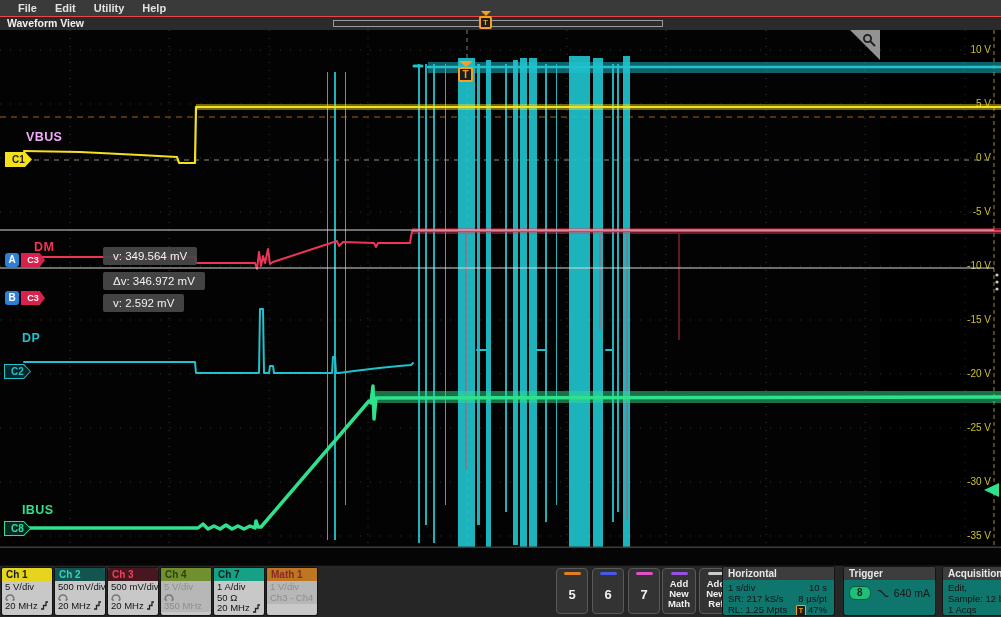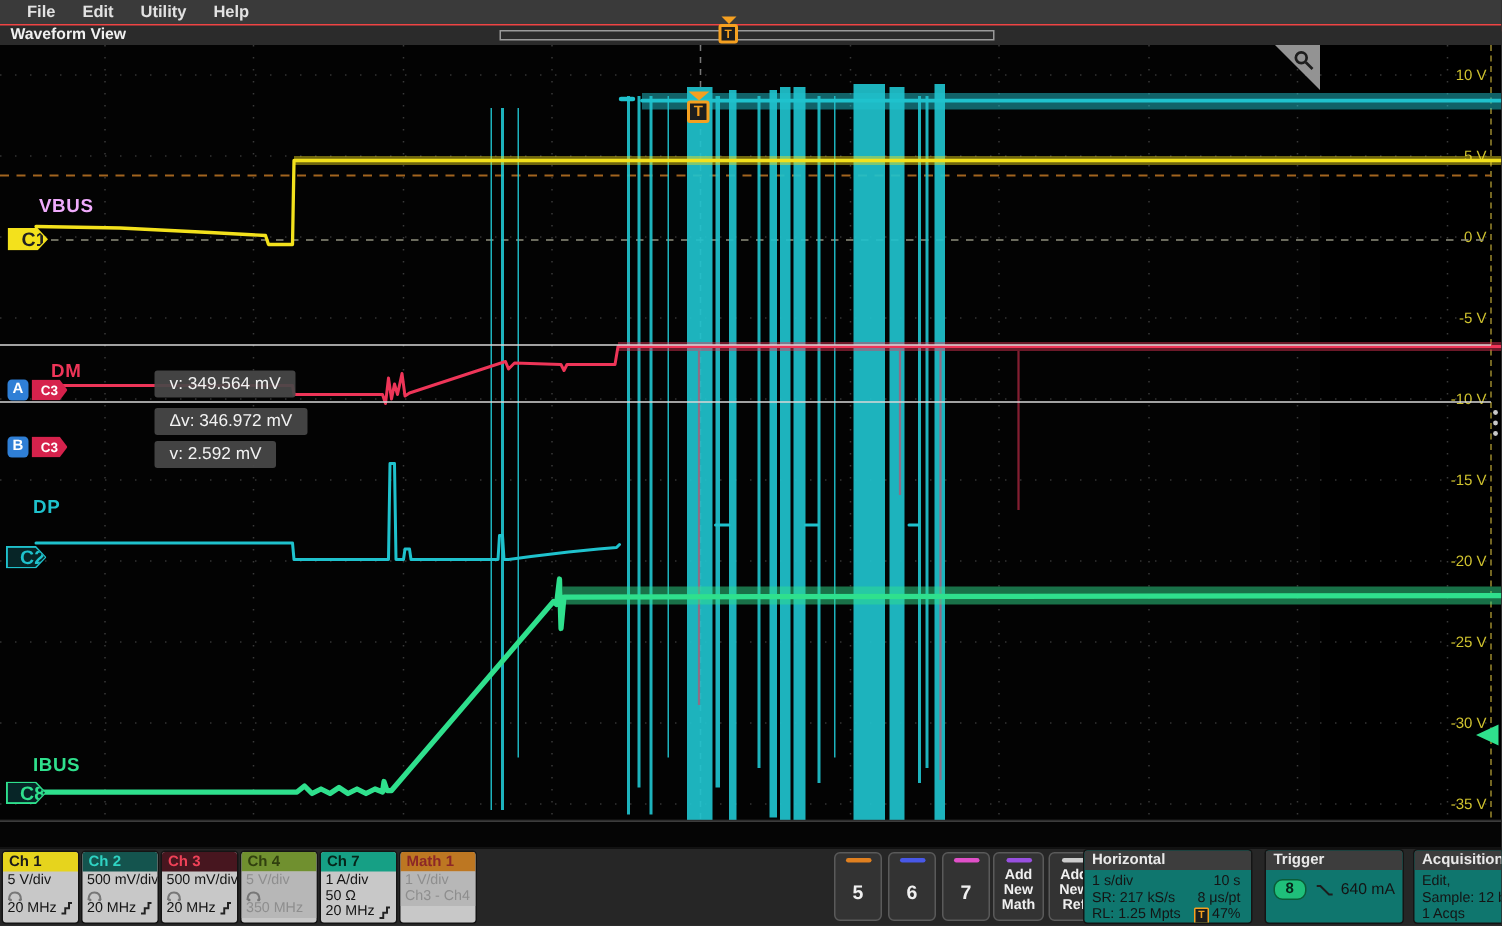--- a/index.html
+++ b/index.html
@@ -22,21 +22,21 @@
   #ruler-t .box{width:9px;height:9px;font-size:8px;line-height:9px;}
   #main-t .box{width:11px;height:11px;font-size:10px;line-height:11px;}
   
   #screen{position:absolute;left:0;top:30px;width:880px;height:535px;background:#030303;}
   #wave-svg{position:absolute;left:0;top:-30px;pointer-events:none;}
   .ch-label{position:absolute;font-size:12.5px;font-weight:bold;letter-spacing:.4px;}
   .ref-tag{position:absolute;width:27px;height:15px;
            clip-path:polygon(0 0,74% 0,100% 50%,74% 100%,0 100%);}
   .ref-tag .inner{position:absolute;left:1px;top:1px;right:1px;bottom:1px;
            clip-path:polygon(0 0,74% 0,100% 50%,74% 100%,0 100%);
-           font-size:13px;font-weight:bold;text-align:right;line-height:13px;}
+           font-size:10px;font-weight:bold;text-align:center;line-height:13px;}
   .cur-group{position:absolute;display:flex;gap:2px;}
   .cur-letter{width:14px;height:14px;background:#2f7fd6;border-radius:3px;color:#fff;
               font-size:10px;font-weight:bold;text-align:center;line-height:14px;}
   .cur-src{width:24px;height:14px;background:#d6224c;color:#fff;font-size:9px;font-weight:bold;
            text-align:center;line-height:14px;clip-path:polygon(0 0,78% 0,100% 50%,78% 100%,0 100%);}
   .readout{position:absolute;background:rgba(72,72,72,.93);border-radius:2px;color:#f2f2f2;
            font-size:11.5px;padding:3px 10px;white-space:nowrap;}
   #zoom-corner{position:absolute;right:0;top:0;width:0;height:0;
                border-top:30px solid #939393;border-left:30px solid transparent;}
   #zoom-glass{position:absolute;right:3px;top:3px;}

